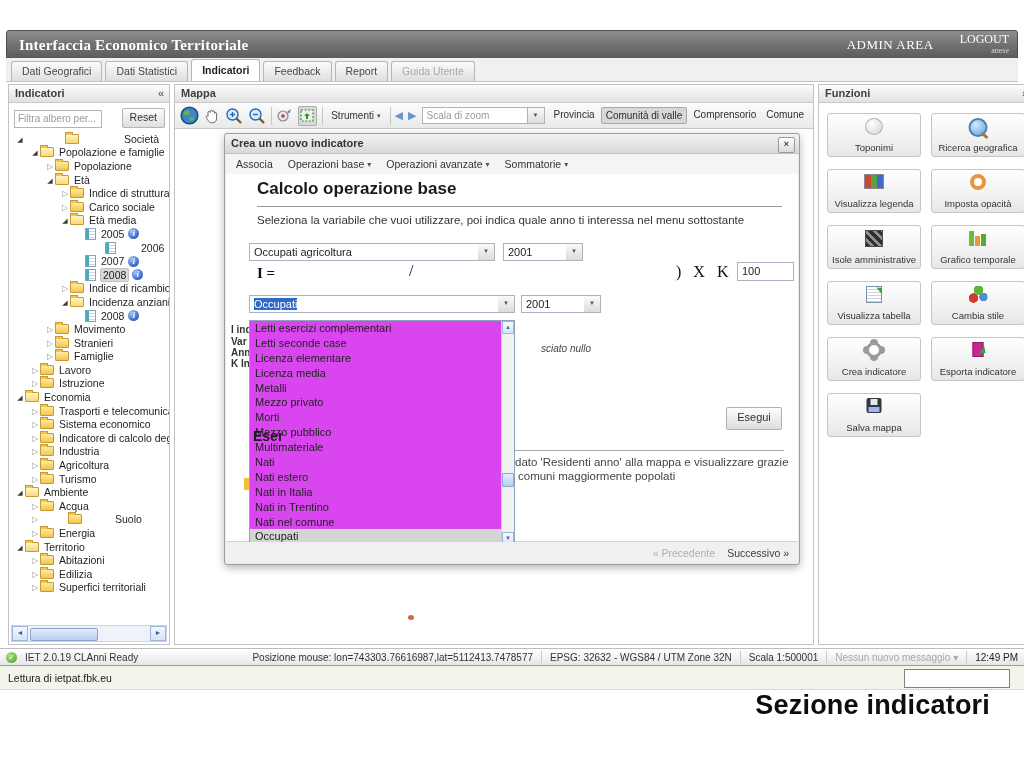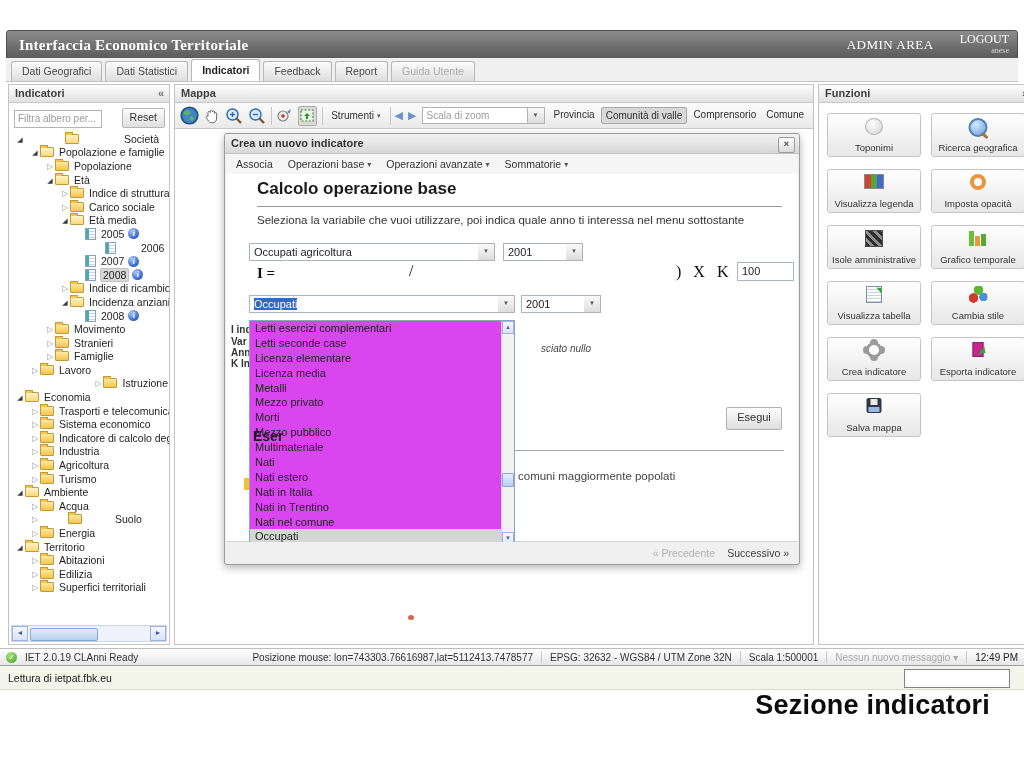--- a/index.html
+++ b/index.html
@@ -321,21 +321,21 @@
         <span class="nico"></span>
         <span class="tlabel">Famiglie</span>
 
       </div>
       <div class="tree-row col" style="padding-left: 21px;">
         <span class="tgl"></span>
         <span class="nico"></span>
         <span class="tlabel">Lavoro</span>
 
       </div>
-      <div class="tree-row col" style="padding-left: 21px; justify-content: flex-end;">
+      <div class="tree-row col" style="padding-left: 21px;">
         <span class="tgl"></span>
         <span class="nico"></span>
         <span class="tlabel">Istruzione</span>
 
       </div>
       <div class="tree-row exp open" style="padding-left: 6px;">
         <span class="tgl"></span>
         <span class="nico"></span>
         <span class="tlabel">Economia</span>
 
@@ -588,20 +588,21 @@
         <div class="dd-scroll">
           <div class="dd-up">▲</div>
           <div class="dd-thumb"></div>
           <div class="dd-down">▼</div>
         </div>
       </div>
 
       <span class="eser-frag">Eser</span>
       <div class="esegui-btn">Esegui</div>
       <div class="sec-line"></div>
+      <div class="example-l1">dato 'Residenti anno' alla mappa e visualizzare grazie</div>
       <div class="example-l2">comuni maggiormente popolati</div>
     </div>
     <div class="dlg-footer">
       <span class="prev-lbl">« Precedente</span>
       <span class="next-lbl">Successivo »</span>
     </div>
   </div>
 </div>
 
 <div class="panel panel-right">

